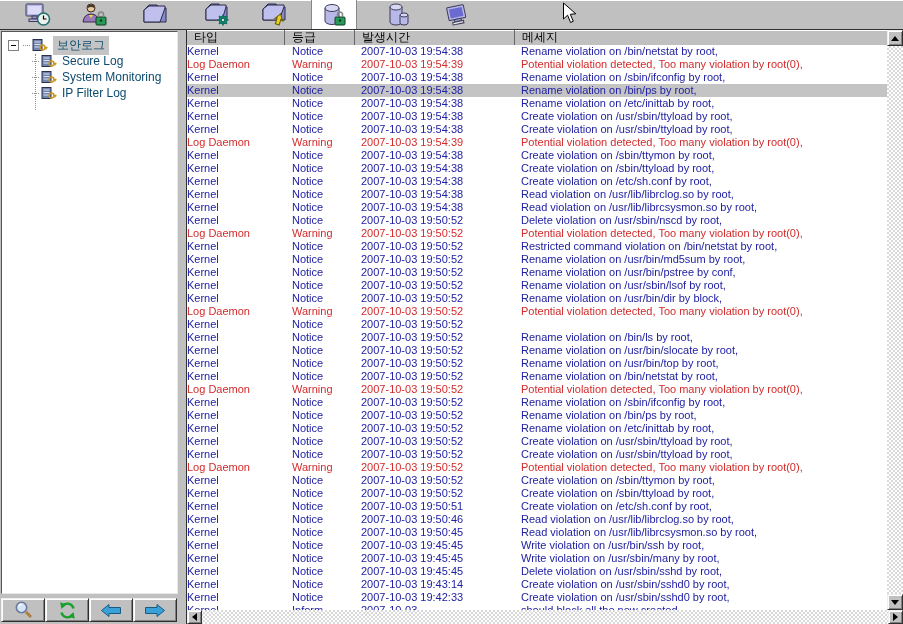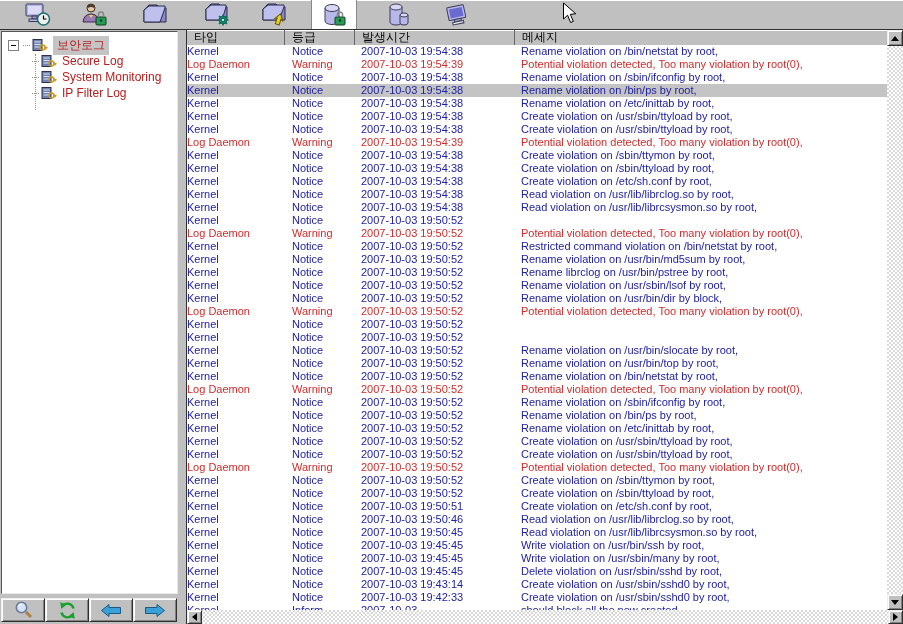--- a/index.html
+++ b/index.html
@@ -13,21 +13,21 @@
   .tb-btn{position:absolute;top:1px;width:46px;height:27px;display:flex;
           align-items:center;justify-content:center;}
   .tb-btn.active{background:#ffffff;border-left:1px solid #888;border-right:1px solid #888;
           top:0;height:29px;box-sizing:border-box;}
   .cursor{position:absolute;left:562px;top:2px;z-index:50;}
 
   
   .tree-panel{position:absolute;left:1px;top:31px;width:177px;height:563px;background:#fff;
           border:1px solid;border-color:#555 #e8e8e8 #e8e8e8 #555;box-sizing:border-box;
           padding-top:5px;}
-  .tree-row{position:relative;display:flex;align-items:center;height:16px;font-size:12px;color:#b91c1c;white-space:nowrap;}
+  .tree-row{position:relative;display:flex;align-items:center;height:16px;font-size:12px;color:#0c4a6e;white-space:nowrap;}
   .tree-root{padding-left:6px;}
   .tree-child{padding-left:30px;}
   .expand-box{width:11px;height:11px;background:#fff;border:1px solid #808080;box-sizing:border-box;
           display:flex;align-items:center;justify-content:center;margin-right:4px;flex:none;}
   .expand-box .minus{width:5px;height:1px;background:#000;}
   .tree-icon{margin-right:5px;flex:none;}
   .sel-label{background:#c4c4c4;padding:1px 4px;}
   .stub{width:7px;border-top:1px dotted #909090;margin-right:2px;flex:none;}
   .tree-vline{position:absolute;left:33px;top:22px;height:56px;border-left:1px dotted #909090;}
 
@@ -297,20 +297,21 @@
       <div class="trow">
         <span class="c c0">Kernel</span>
         <span class="c c1">Notice</span>
         <span class="c c2">2007-10-03 19:54:38</span>
         <span class="c c3">Read violation on /usr/lib/librcsysmon.so by root,</span>
       </div>
       <div class="trow">
         <span class="c c0">Kernel</span>
         <span class="c c1">Notice</span>
         <span class="c c2">2007-10-03 19:50:52</span>
+        <span class="c c3">Delete violation on /usr/sbin/nscd by root,</span>
       </div>
       <div class="trow warn">
         <span class="c c0">Log Daemon</span>
         <span class="c c1">Warning</span>
         <span class="c c2">2007-10-03 19:50:52</span>
         <span class="c c3">Potential violation detected, Too many violation by root(0),</span>
       </div>
       <div class="trow">
         <span class="c c0">Kernel</span>
         <span class="c c1">Notice</span>
@@ -320,21 +321,21 @@
       <div class="trow">
         <span class="c c0">Kernel</span>
         <span class="c c1">Notice</span>
         <span class="c c2">2007-10-03 19:50:52</span>
         <span class="c c3">Rename violation on /usr/bin/md5sum by root,</span>
       </div>
       <div class="trow">
         <span class="c c0">Kernel</span>
         <span class="c c1">Notice</span>
         <span class="c c2">2007-10-03 19:50:52</span>
-        <span class="c c3">Rename librclog on /usr/bin/pstree by root,</span>
+        <span class="c c3">Rename violation on /usr/bin/pstree by conf,</span>
       </div>
       <div class="trow">
         <span class="c c0">Kernel</span>
         <span class="c c1">Notice</span>
         <span class="c c2">2007-10-03 19:50:52</span>
         <span class="c c3">Rename violation on /usr/sbin/lsof by root,</span>
       </div>
       <div class="trow">
         <span class="c c0">Kernel</span>
         <span class="c c1">Notice</span>
@@ -349,20 +350,21 @@
       </div>
       <div class="trow">
         <span class="c c0">Kernel</span>
         <span class="c c1">Notice</span>
         <span class="c c2">2007-10-03 19:50:52</span>
       </div>
       <div class="trow">
         <span class="c c0">Kernel</span>
         <span class="c c1">Notice</span>
         <span class="c c2">2007-10-03 19:50:52</span>
+        <span class="c c3">Rename violation on /bin/ls by root,</span>
       </div>
       <div class="trow">
         <span class="c c0">Kernel</span>
         <span class="c c1">Notice</span>
         <span class="c c2">2007-10-03 19:50:52</span>
         <span class="c c3">Rename violation on /usr/bin/slocate by root,</span>
       </div>
       <div class="trow">
         <span class="c c0">Kernel</span>
         <span class="c c1">Notice</span>

